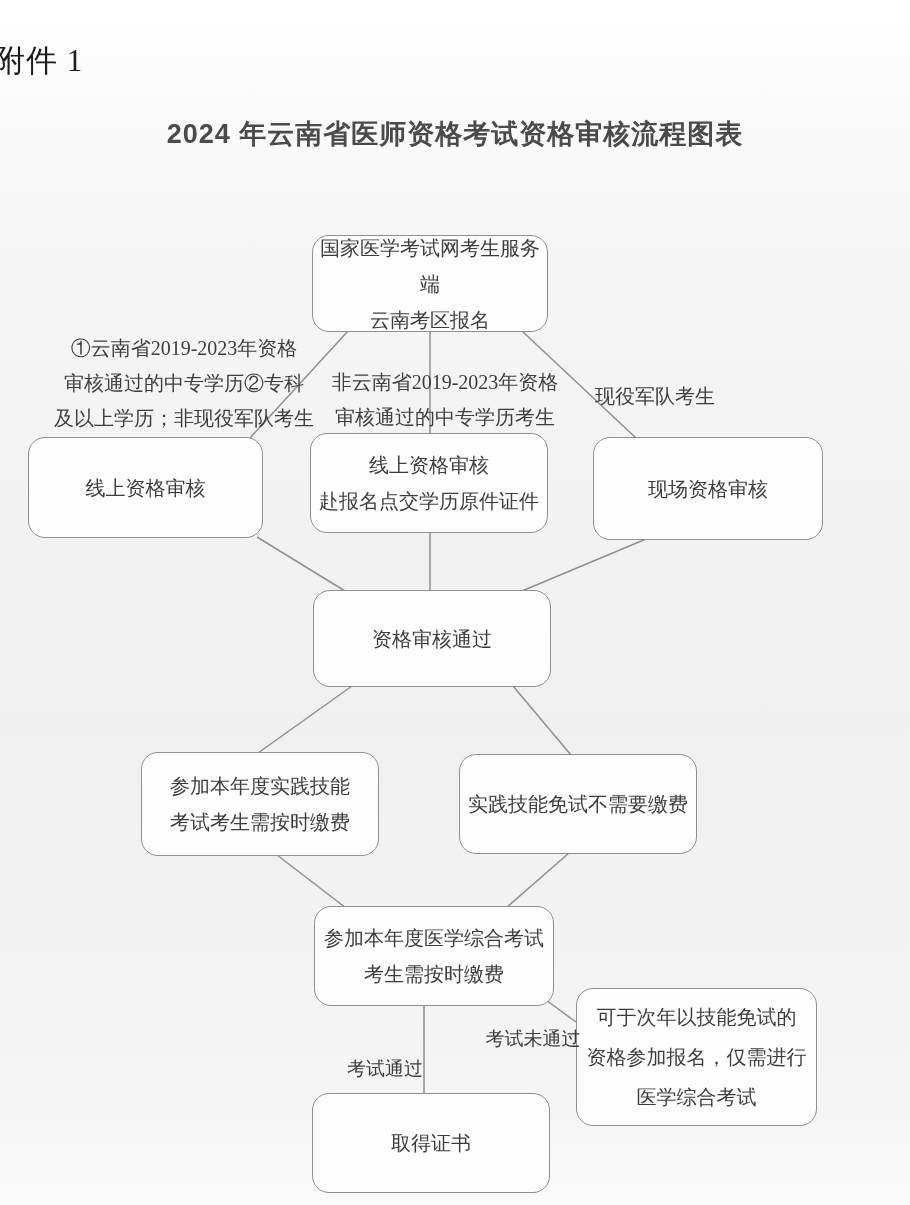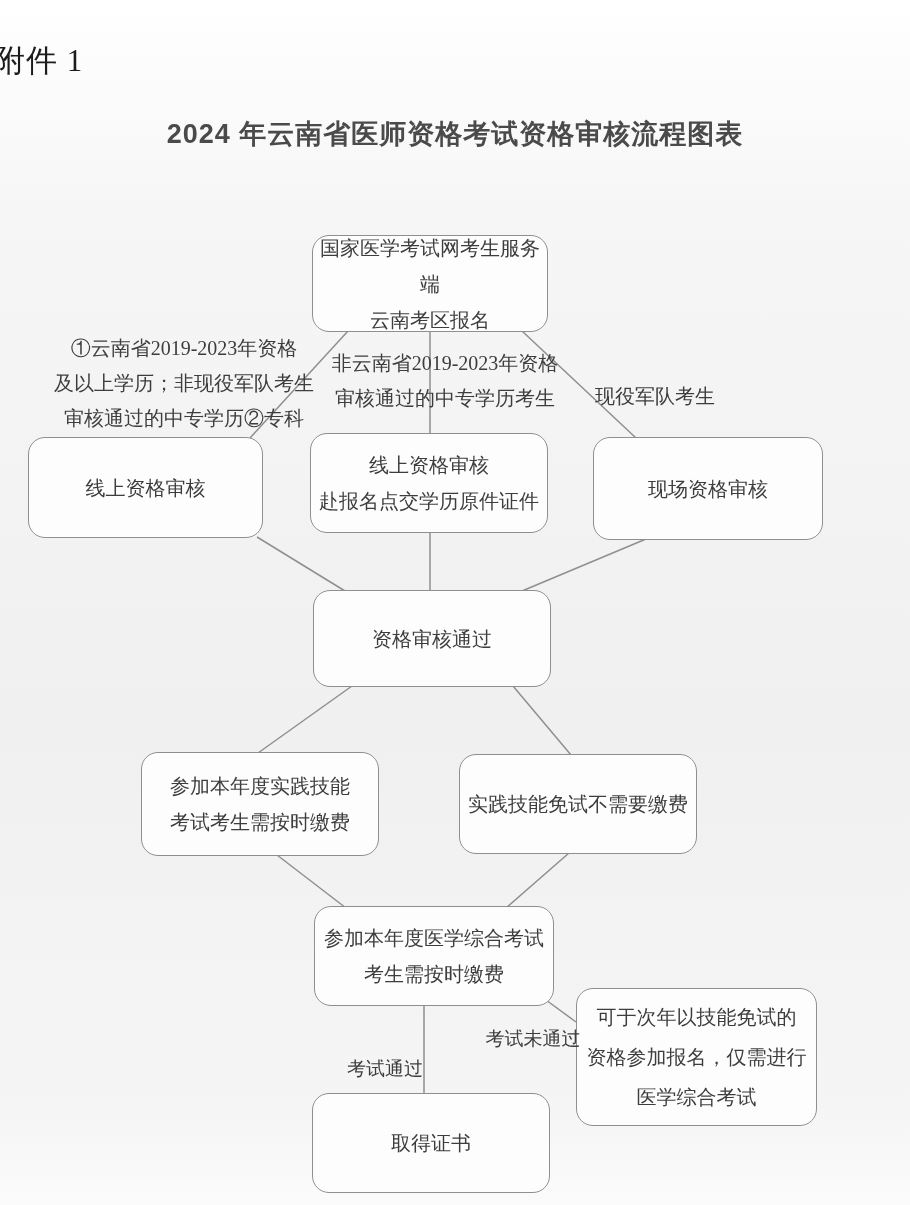--- a/index.html
+++ b/index.html
@@ -48,21 +48,21 @@
   #n-online-submit  { left: 310px; top: 433px; width: 238px; height: 100px; }
   #n-onsite         { left: 593px; top: 437px; width: 230px; height: 103px; }
   #n-review-passed  { left: 313px; top: 590px; width: 238px; height: 97px; justify-content: center; }
   #n-skill-fee      { left: 141px; top: 752px; width: 238px; height: 104px; }
   #n-skill-exempt   { left: 459px; top: 754px; width: 238px; height: 100px; }
   #n-comp-exam      { left: 314px; top: 906px; width: 240px; height: 100px; }
   #n-next-year      { left: 576px; top: 988px; width: 241px; height: 138px; line-height: 40px; }
   #n-certificate    { left: 312px; top: 1093px; width: 238px; height: 100px; }
   
   #l-branch-left    { left: 50px;  top: 318px; width: 268px; }
-  #l-branch-middle  { left: 326px; top: 333px; width: 238px; }
+  #l-branch-middle  { left: 326px; top: 352px; width: 238px; }
   #l-branch-right   { left: 580px; top: 366px; width: 150px; }
   #l-skill-passed   { left: 200px; top: 866px; width: 135px; }
   #l-exam-failed    { left: 478px; top: 1008px; width: 110px; font-size: 19px; }
   #l-exam-passed    { left: 340px; top: 1038px; width: 90px; font-size: 19px; }
 </style>
 </head>
 <body>
 
 <div id="canvas">
 
@@ -127,22 +127,22 @@
     <span>资格参加报名，仅需进行</span>
     <span>医学综合考试</span>
   </div>
 
   <div class="node" id="n-certificate">
     <span>取得证书</span>
   </div>
 
   <div class="edge-label" id="l-branch-left">
     <span>①云南省2019-2023年资格</span>
+    <span>审核通过的中专学历②专科</span>
     <span>及以上学历；非现役军队考生</span>
-    <span>审核通过的中专学历②专科</span>
   </div>
 
   <div class="edge-label" id="l-branch-middle">
     <span>非云南省2019-2023年资格</span>
     <span>审核通过的中专学历考生</span>
   </div>
 
   <div class="edge-label" id="l-branch-right">现役军队考生</div>
 
 

